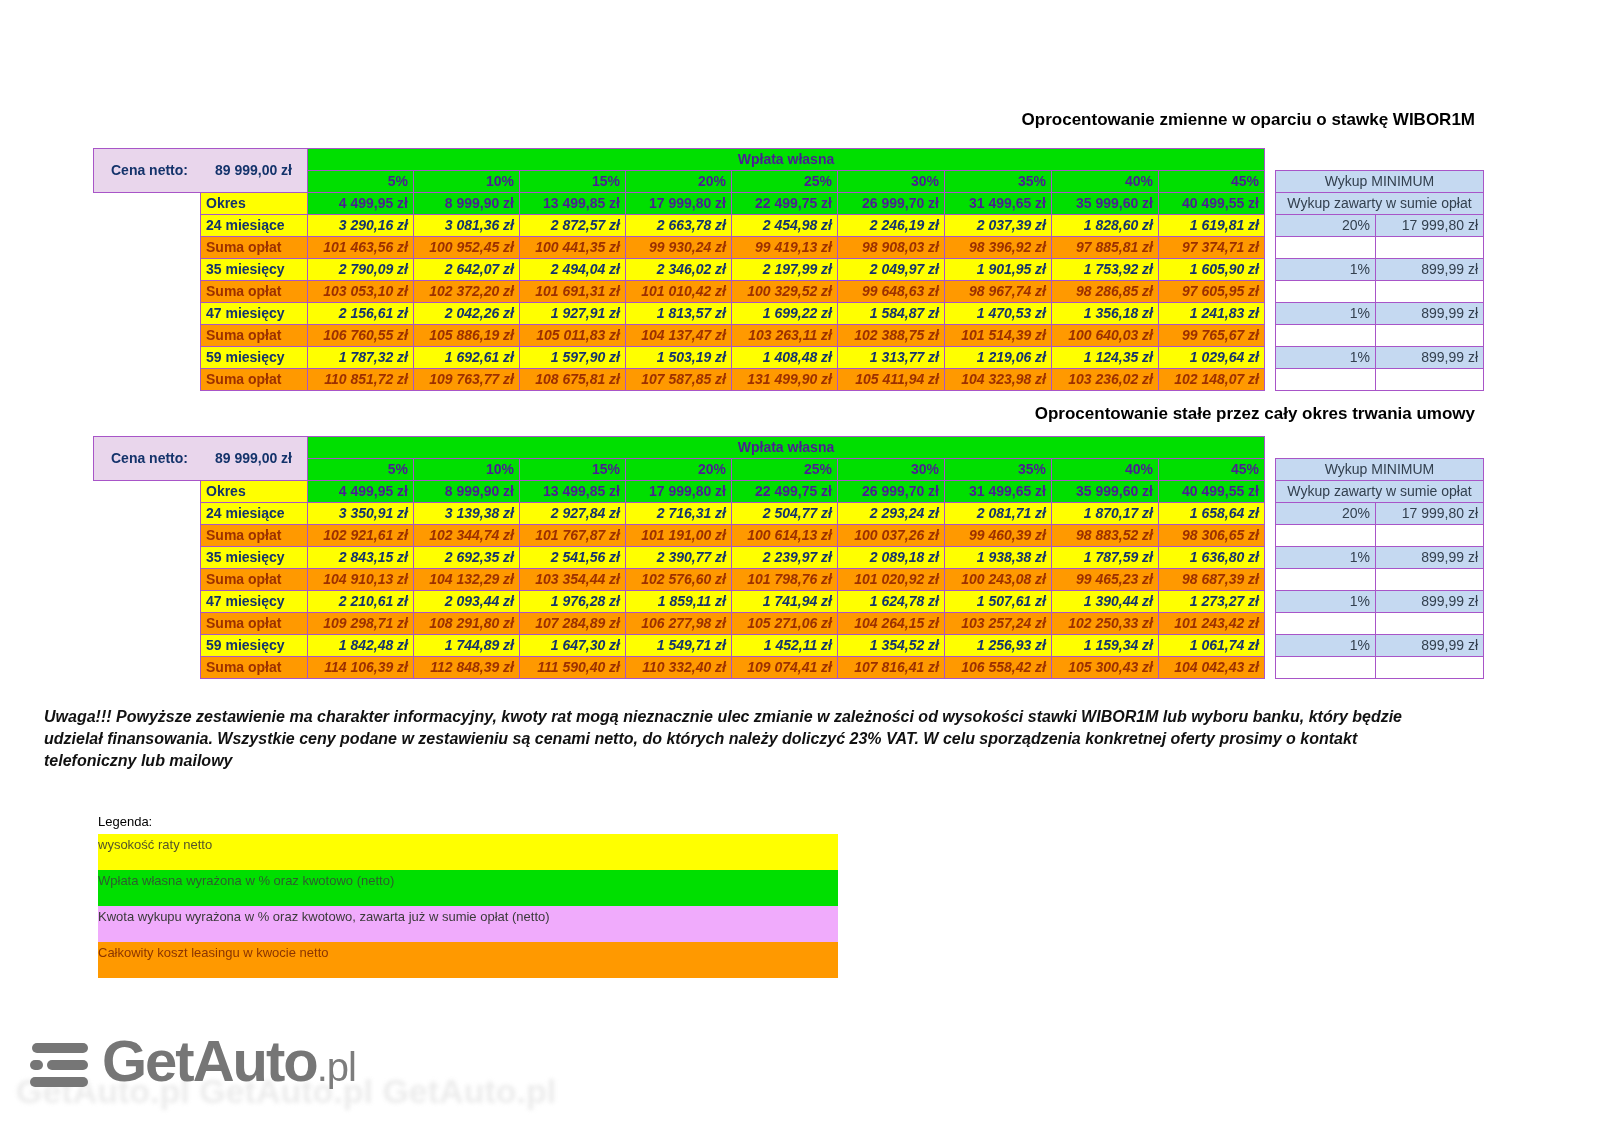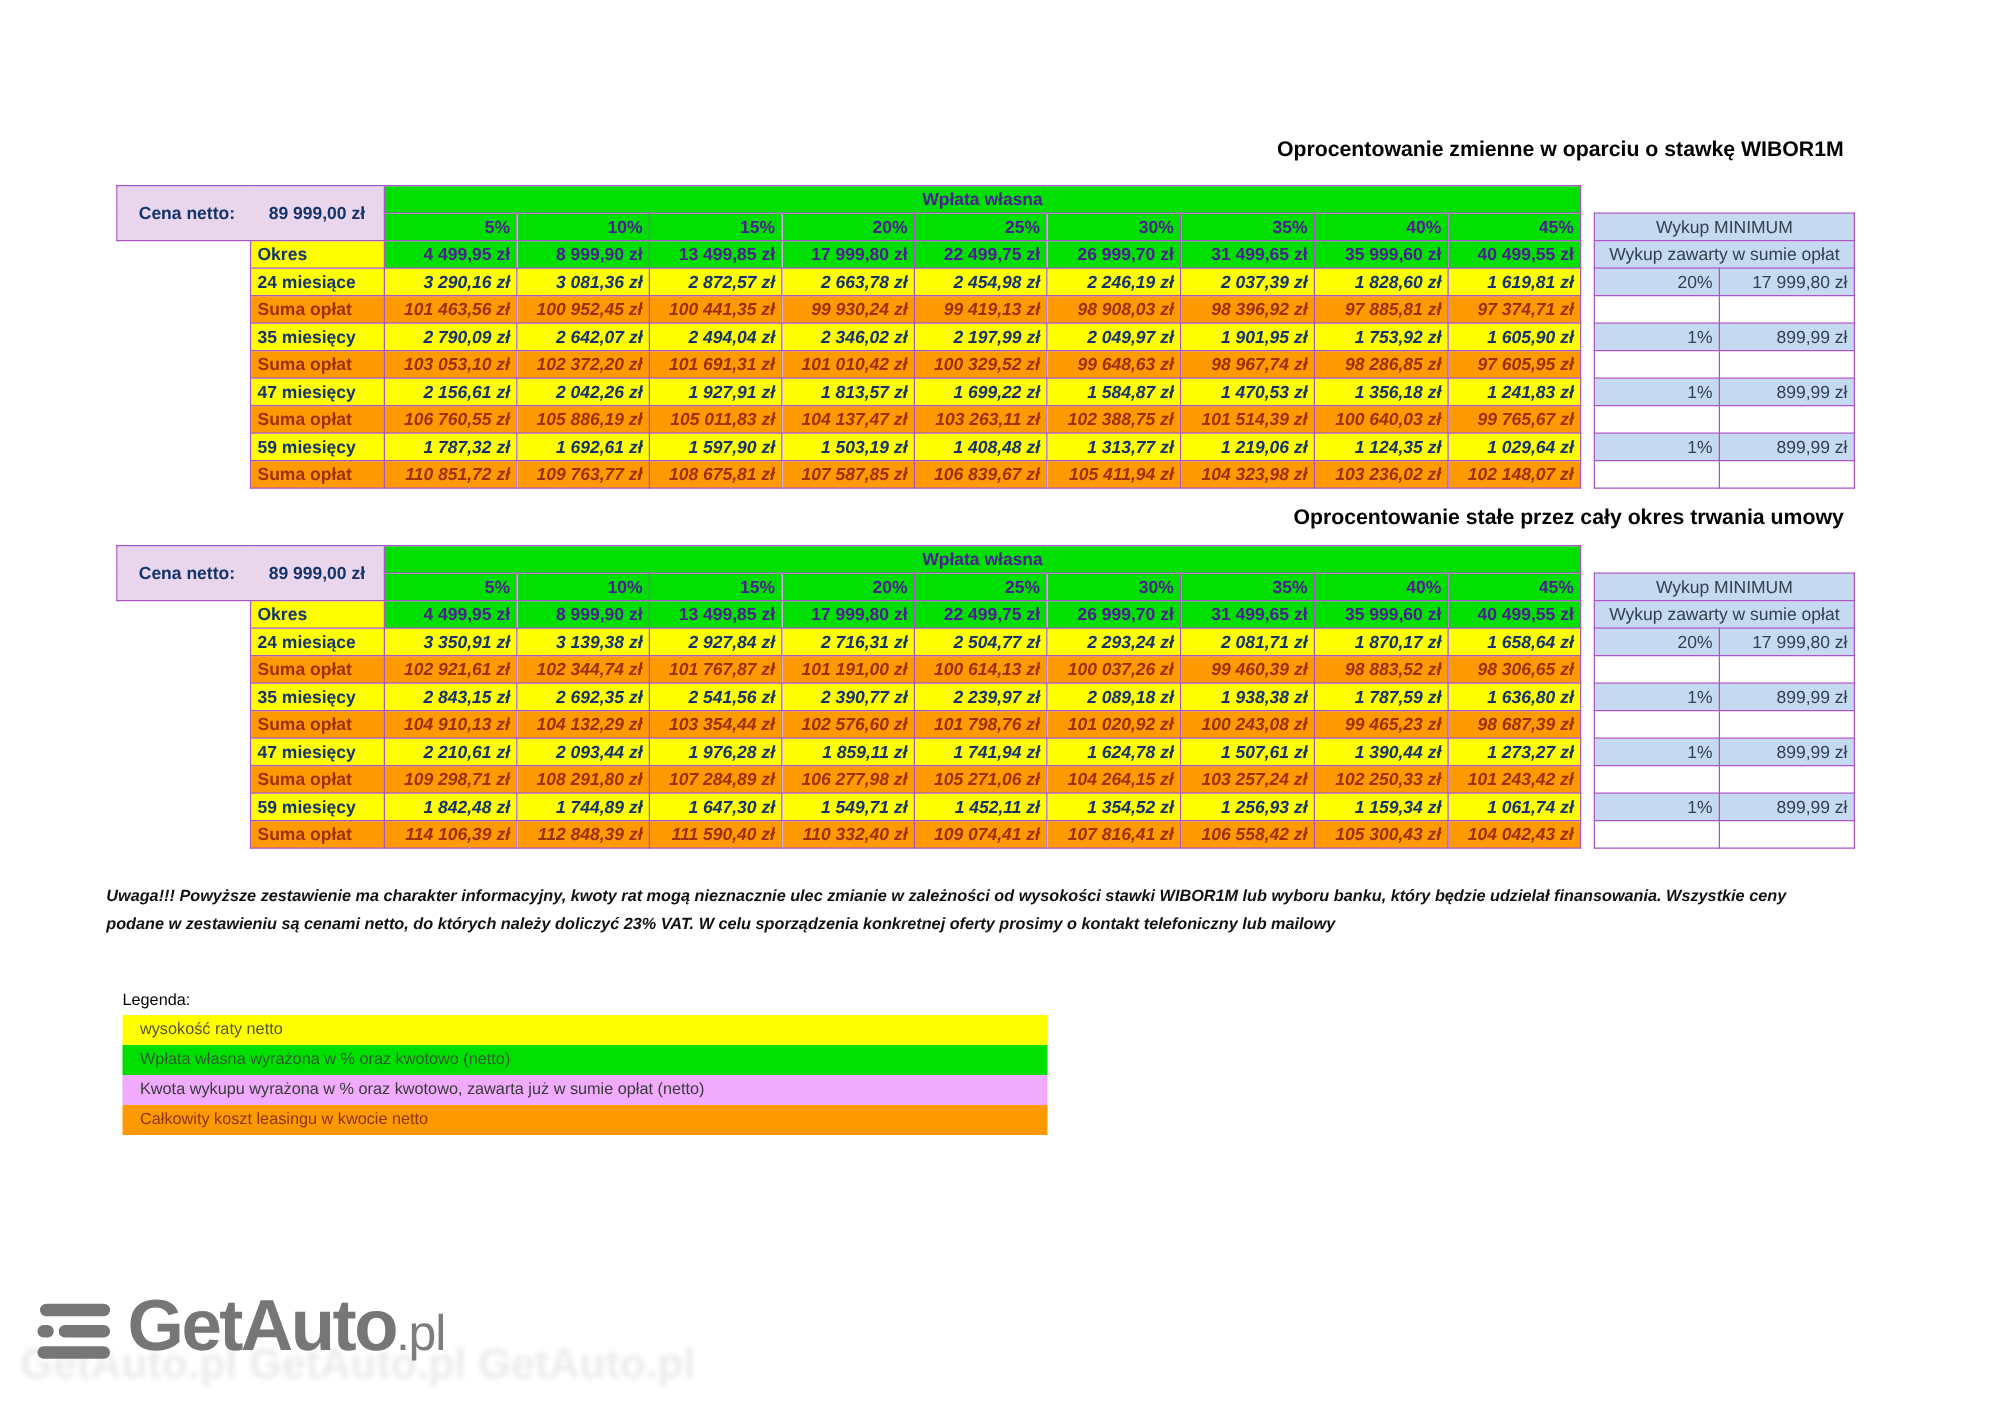--- a/index.html
+++ b/index.html
@@ -48,36 +48,36 @@
   .blue   { background: #C5D9F1; color: #33404F; font-weight: normal; font-size: 14px; }
   .white  { background: #ffffff; }
   .pink   { background: #E9D6EC; color: #14336B; }
   .pink .cflex { display: flex; justify-content: space-between; padding: 0 10px 0 12px; }
   .nav { color: #14336B; }
   .mar { color: #9C3000; }
   .rt  { text-align: right; }
   .ctr { text-align: center; }
   .ital { font-style: italic; }
   .note {
-    margin: 27px 0 0 85px;
+    margin: 27px 0 0 44px;
     width: 1378px;
-    font-size: 13px;
+    font-size: 16px;
     font-weight: bold;
     font-style: italic;
     color: #111111;
     line-height: 22px;
   }
   .legend { margin: 41px 0 0 98px; }
   .legend-title { font-size: 13px; color: #000000; line-height: 18px; margin-bottom: 3px; }
   .legend-row {
     width: 740px;
-    height: 24px;
+    height: 36px;
     line-height: 22px;
     font-size: 13px;
-    padding-left: 14px;
+    padding-left: 0;
     overflow: hidden;
     white-space: nowrap;
   }
   .footer { position: absolute; left: 30px; top: 1032px; display: flex; align-items: center; }
   .logo-icon { position: relative; width: 58px; height: 58px; margin-right: 14px; flex: none; }
   .logo-icon .bar { position: absolute; background: #767676; border-radius: 5px; height: 10px; }
   .logo-icon .b1 { left: 2px; right: 0; top: 11px; }
   .logo-icon .b2 { left: 17px; right: 0; top: 28px; }
   .logo-icon .dot { position: absolute; background: #767676; border-radius: 5px; height: 10px; width: 13px; left: 0; top: 28px; }
   .logo-icon .b3 { left: 0; right: 0; top: 45px; }
@@ -273,21 +273,21 @@
             <td class="blue rt">1%</td>
             <td class="blue rt">899,99 zł</td>
           </tr>
           <tr>
             <td class="nob"></td>
             <td class="orange mar">Suma opłat</td>
             <td class="orange mar rt ital">110 851,72 zł</td>
             <td class="orange mar rt ital">109 763,77 zł</td>
             <td class="orange mar rt ital">108 675,81 zł</td>
             <td class="orange mar rt ital">107 587,85 zł</td>
-            <td class="orange mar rt ital">106 839,67 zł</td>
+            <td class="orange mar rt ital">131 499,90 zł</td>
             <td class="orange mar rt ital">105 411,94 zł</td>
             <td class="orange mar rt ital">104 323,98 zł</td>
             <td class="orange mar rt ital">103 236,02 zł</td>
             <td class="orange mar rt ital">102 148,07 zł</td>
             <td class="nob"></td>
             <td class="white"></td>
             <td class="white"></td>
           </tr>
         </tbody>
       </table>

